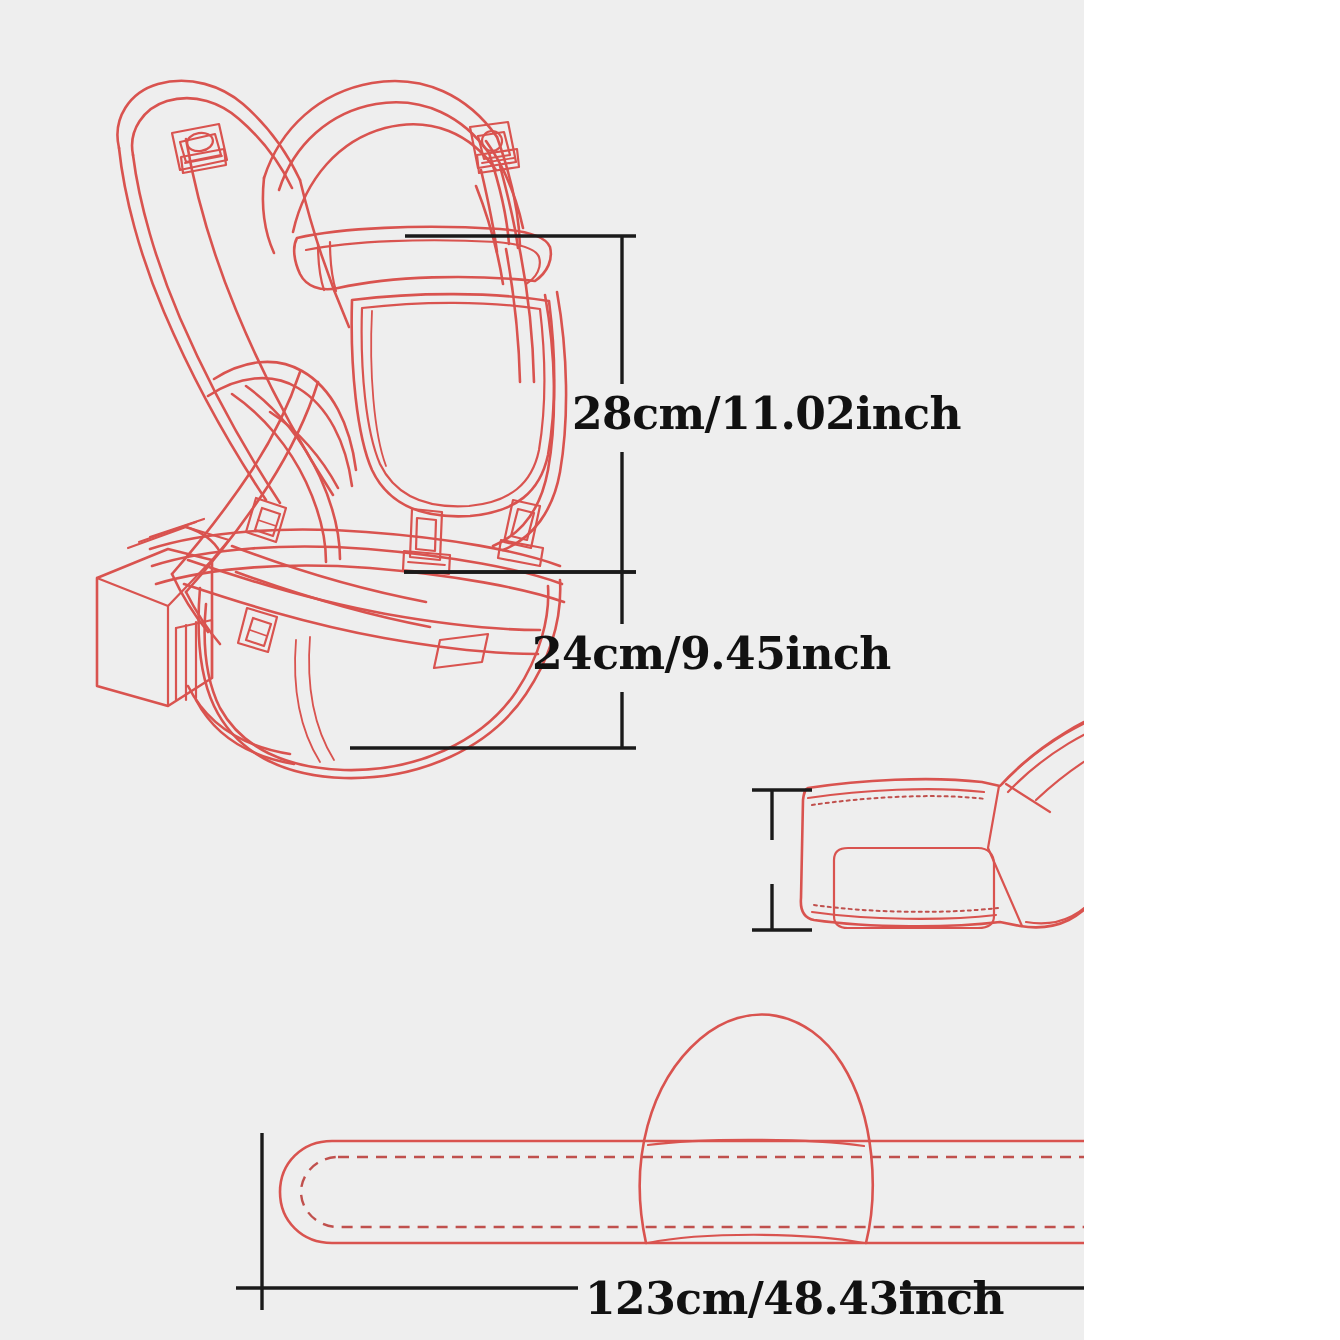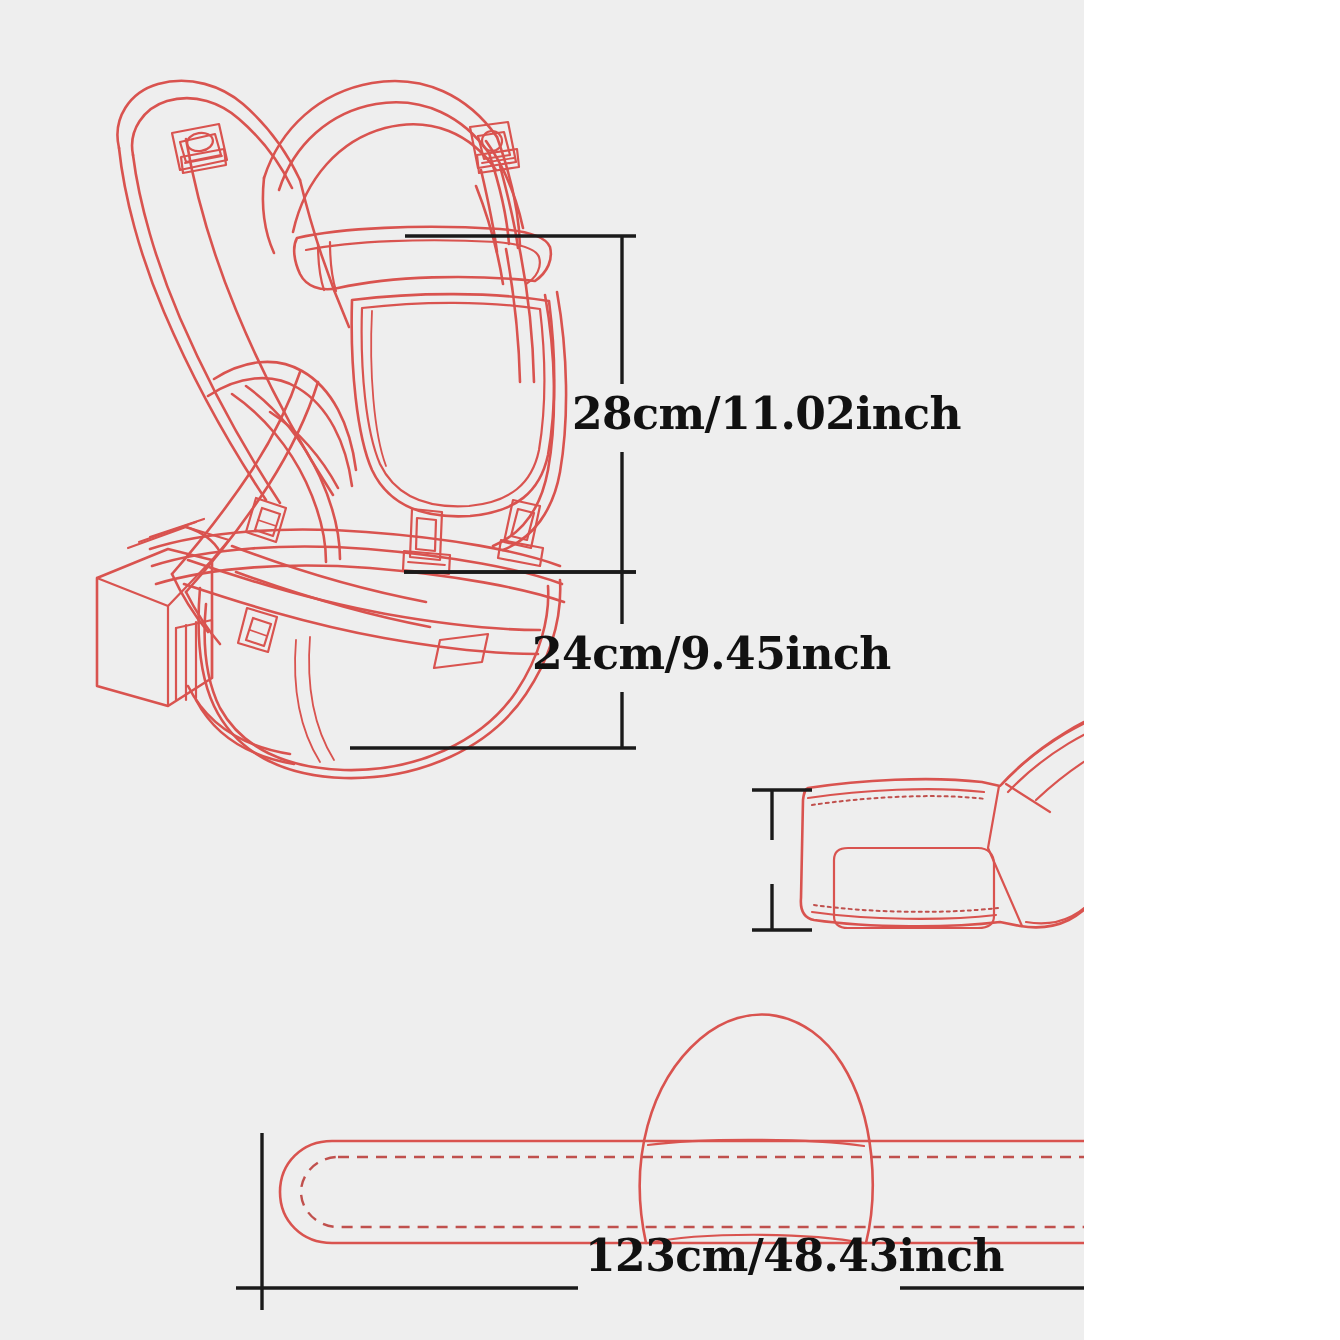--- a/index.html
+++ b/index.html
@@ -28,21 +28,21 @@
     font-family: "DejaVu Serif", "Liberation Serif", serif;
     font-weight: 700;
     white-space: nowrap;
     letter-spacing: -0.5px;
     line-height: 1;
   }
   #label-28 { left: 572px; top: 392px; font-size: 44px; }
   #label-24a { left: 532px; top: 632px; font-size: 44px; }
   #label-135 { left: 494px; top: 845px; font-size: 42px; }
   #label-24b { left: 1139px; top: 805px; font-size: 30px; }
-  #label-123 { left: 585px; top: 1234px; font-size: 44px; }
+  #label-123 { left: 585px; top: 1277px; font-size: 44px; }
 </style>
 </head>
 <body>
 
 <div id="page">
 
   <svg id="art" viewBox="0 0 1340 1340" xmlns="http://www.w3.org/2000/svg">
     <defs>
       <style>
         .ln { fill:none; stroke:#d9534f; stroke-width:2.6; stroke-linecap:round; stroke-linejoin:round; }

